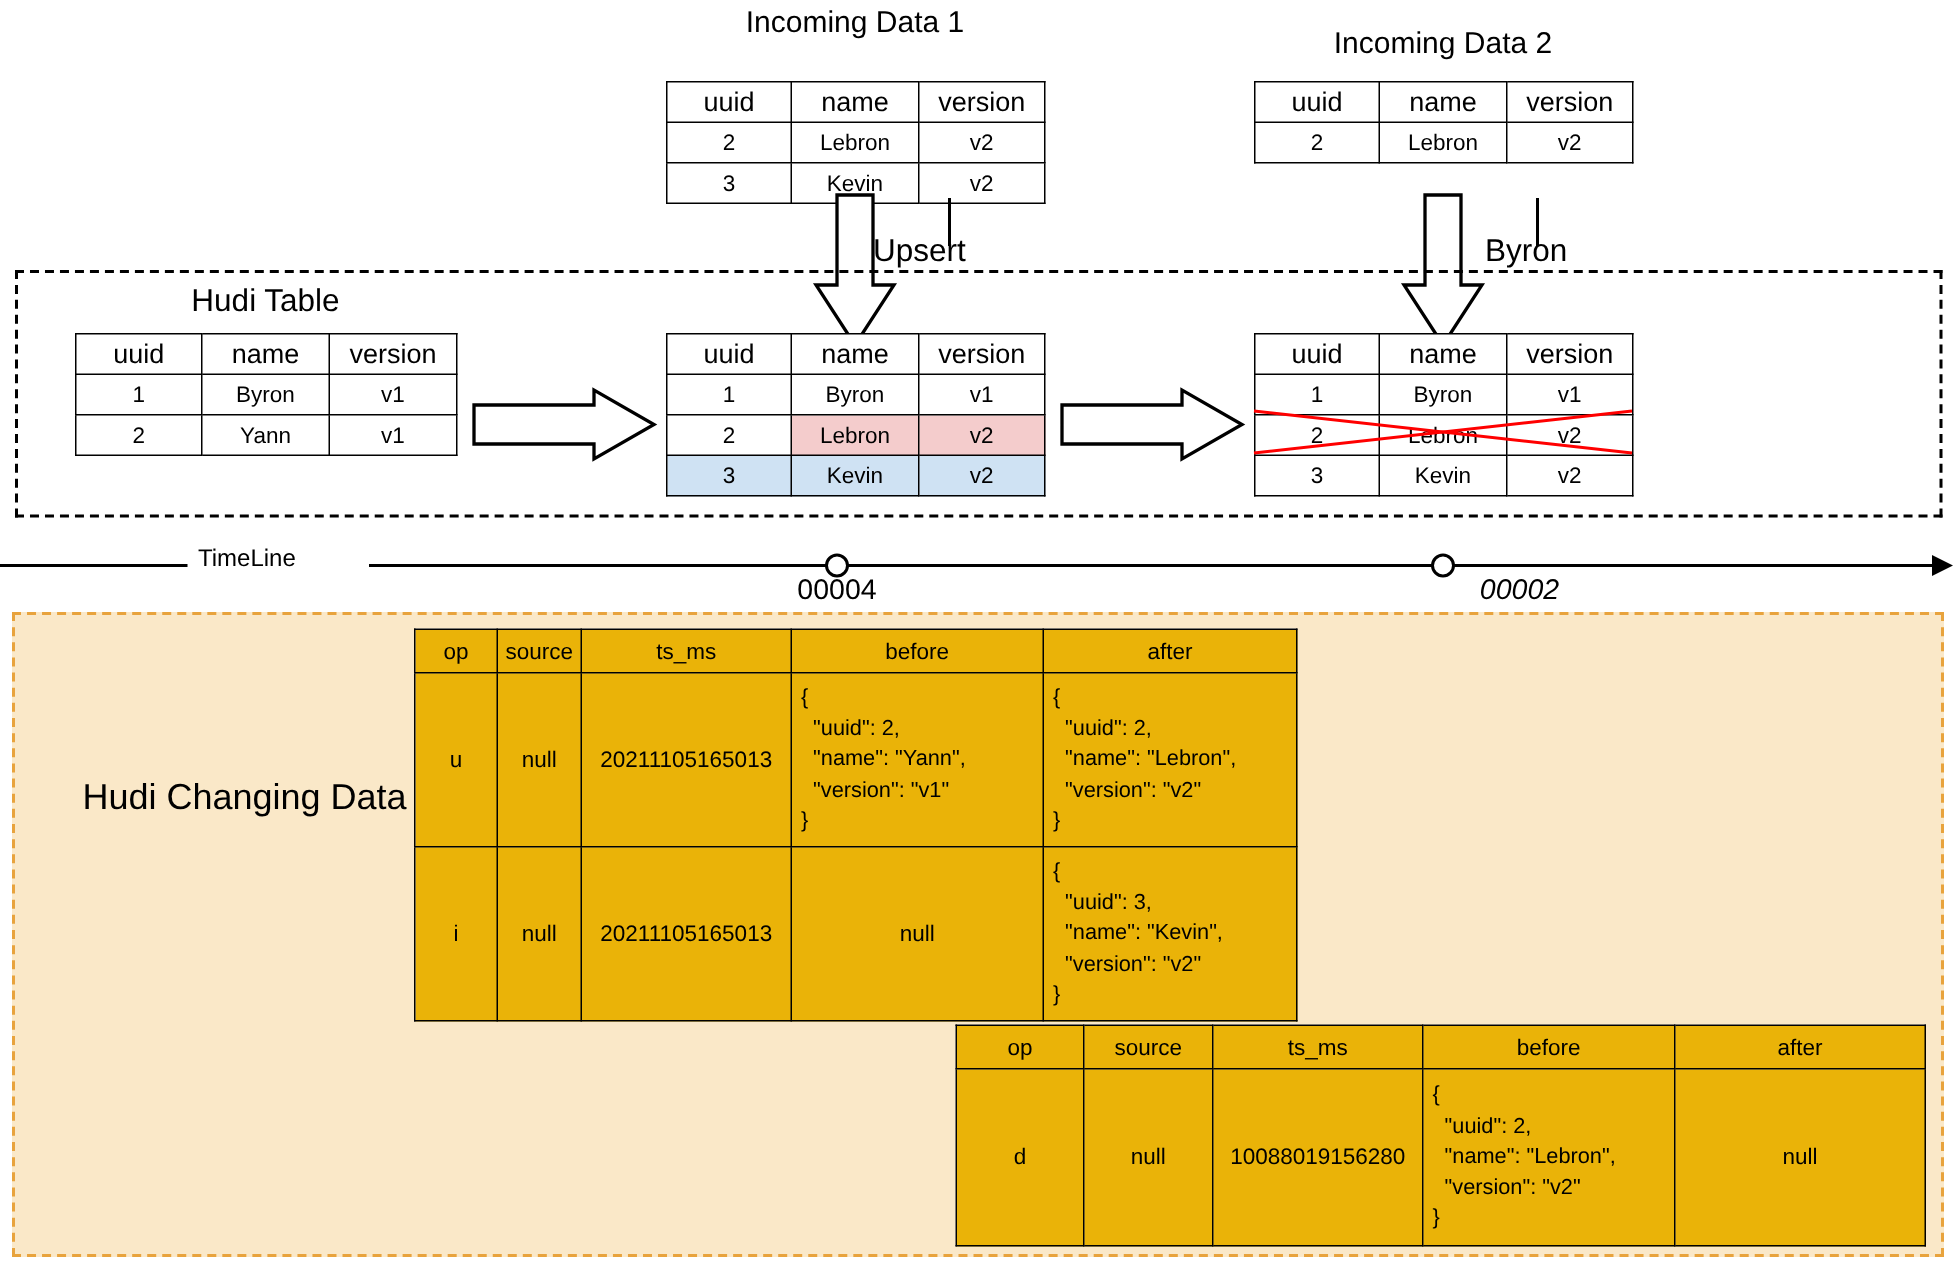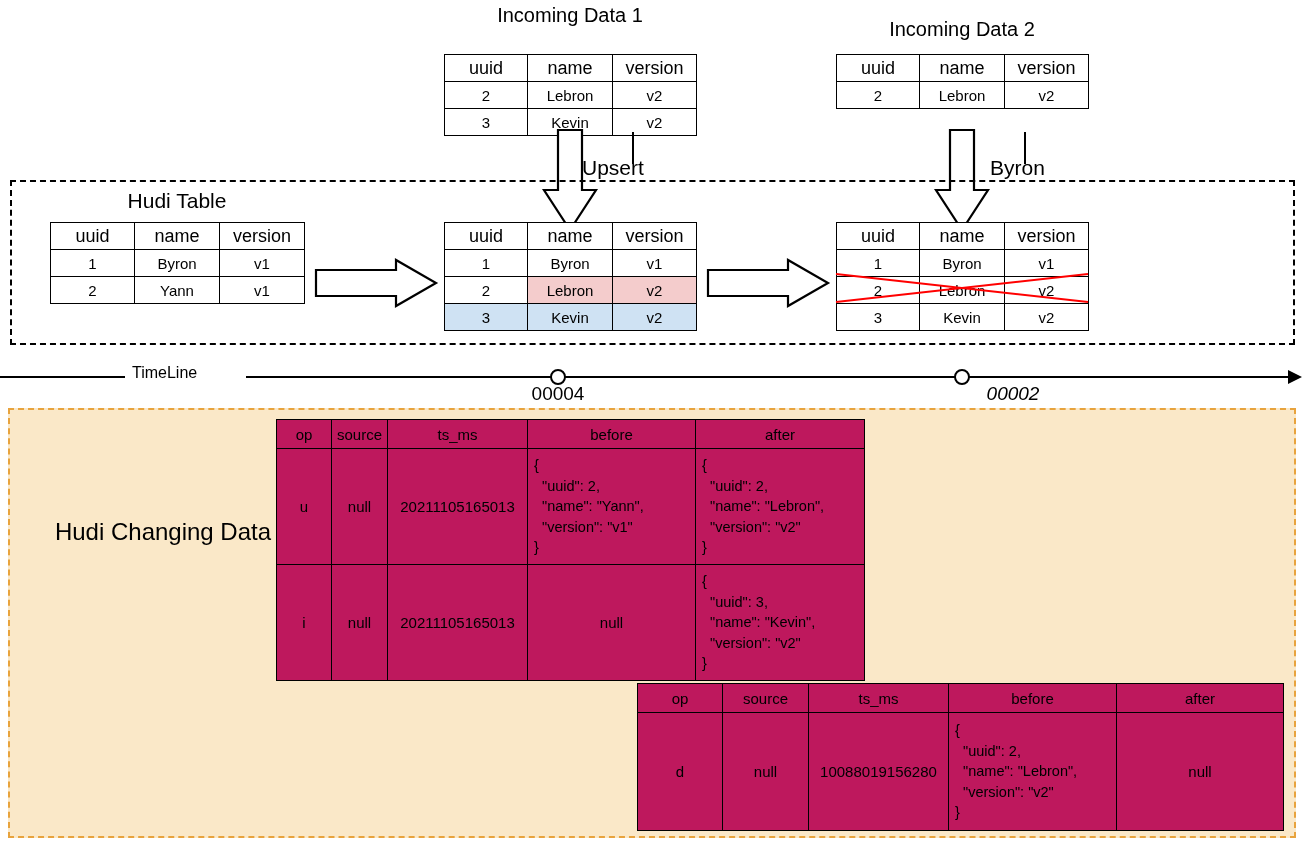--- a/index.html
+++ b/index.html
@@ -17,21 +17,21 @@
               font-size:15px;padding:0;height:26px;background:#fff;}
   table.dt td.hd{font-size:18px;}
 
   
   td.pink{background:#f4cccc !important;}
   td.blue{background:#cfe2f3 !important;}
 
   
   table.cd{border-collapse:collapse;table-layout:fixed;background:#fff;}
   table.cd td{border:1px solid #000;vertical-align:middle;font-size:15px;
-              padding:0 4px;background:#be185d;text-align:center;}
+              padding:0 4px;background:#eab308;text-align:center;}
   table.cd td.head{height:28px;}
   table.cd td.json{text-align:left;white-space:pre;line-height:1.42;
                    font-size:14.5px;padding-left:6px;}
 
   
   .dash-box{border:2px dashed #000;box-sizing:border-box;}
   .beige-box{background:#fae8c8;border:2px dashed #e8a33d;box-sizing:border-box;}
 
   .label-left{font-size:24px;white-space:nowrap;}
   .tl-label{font-size:16px;white-space:nowrap;}

